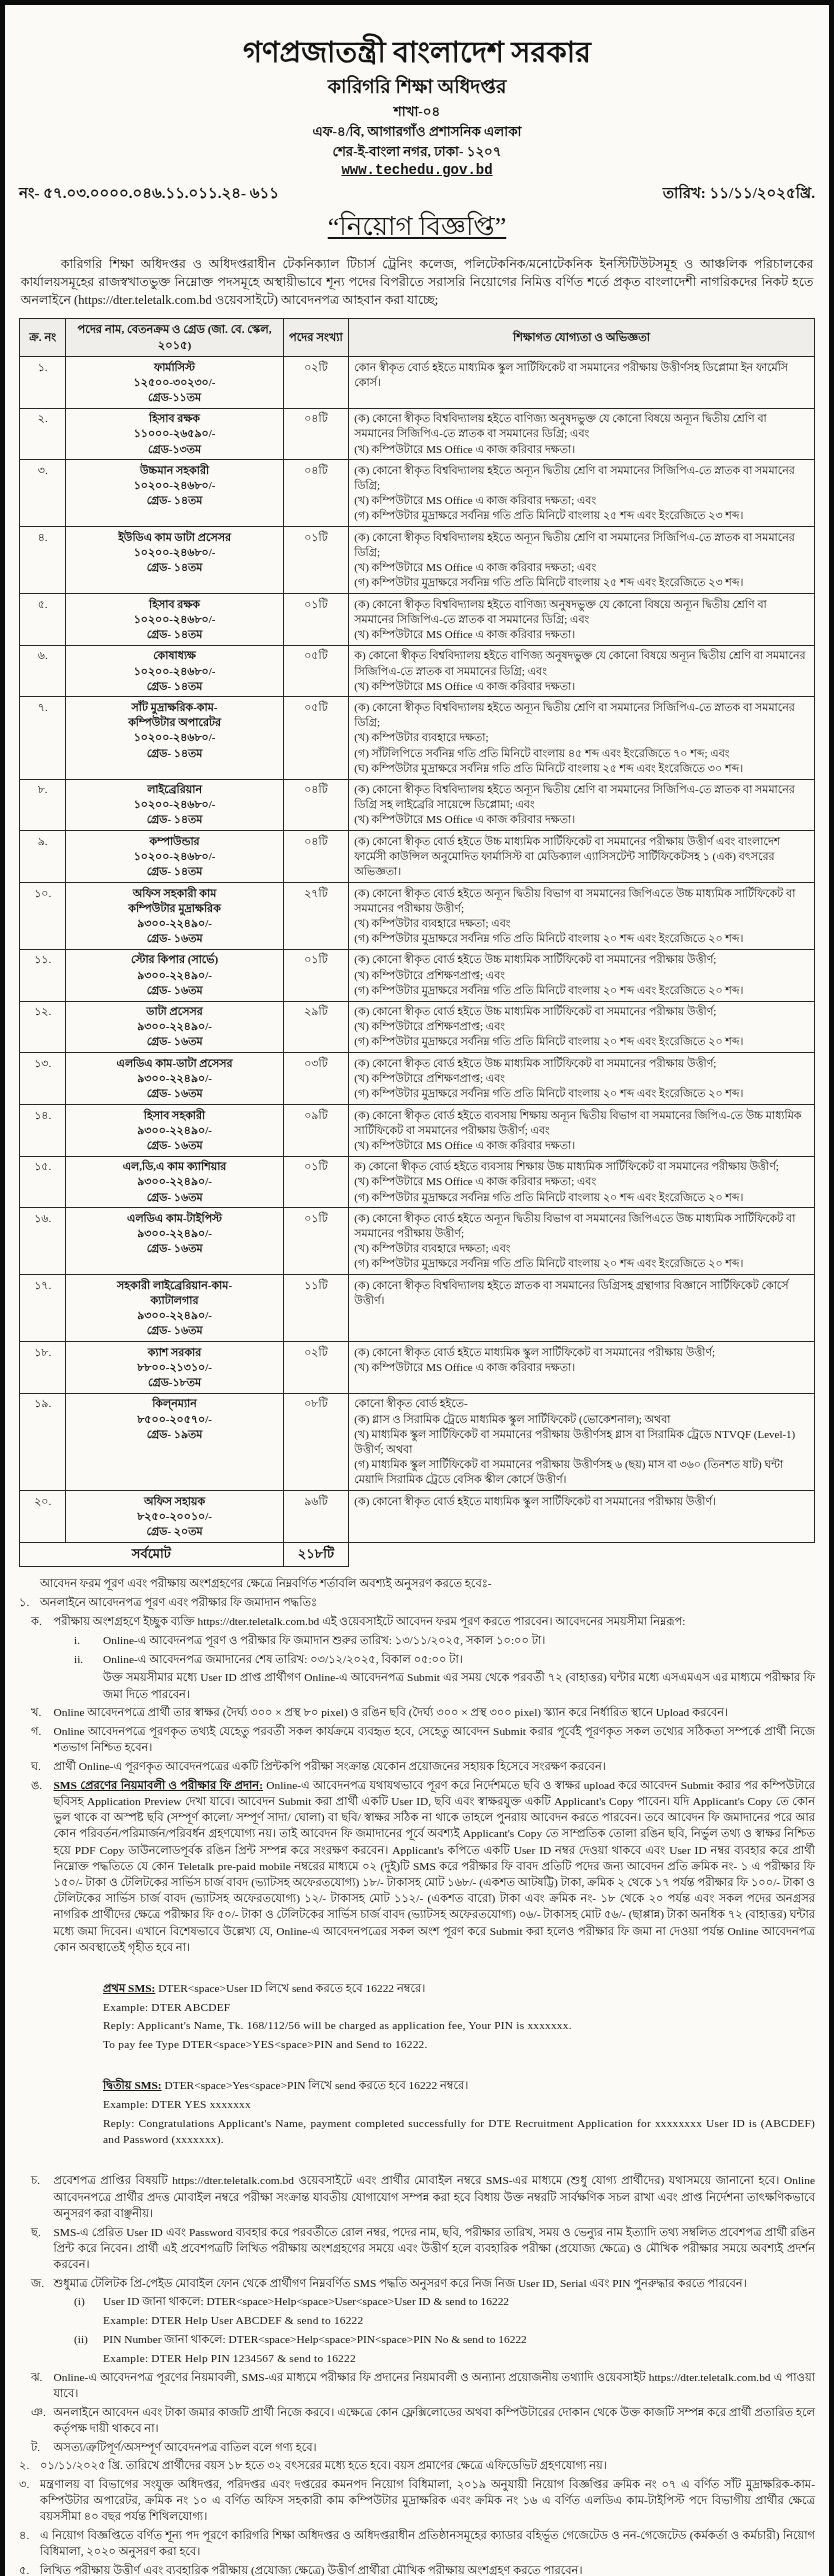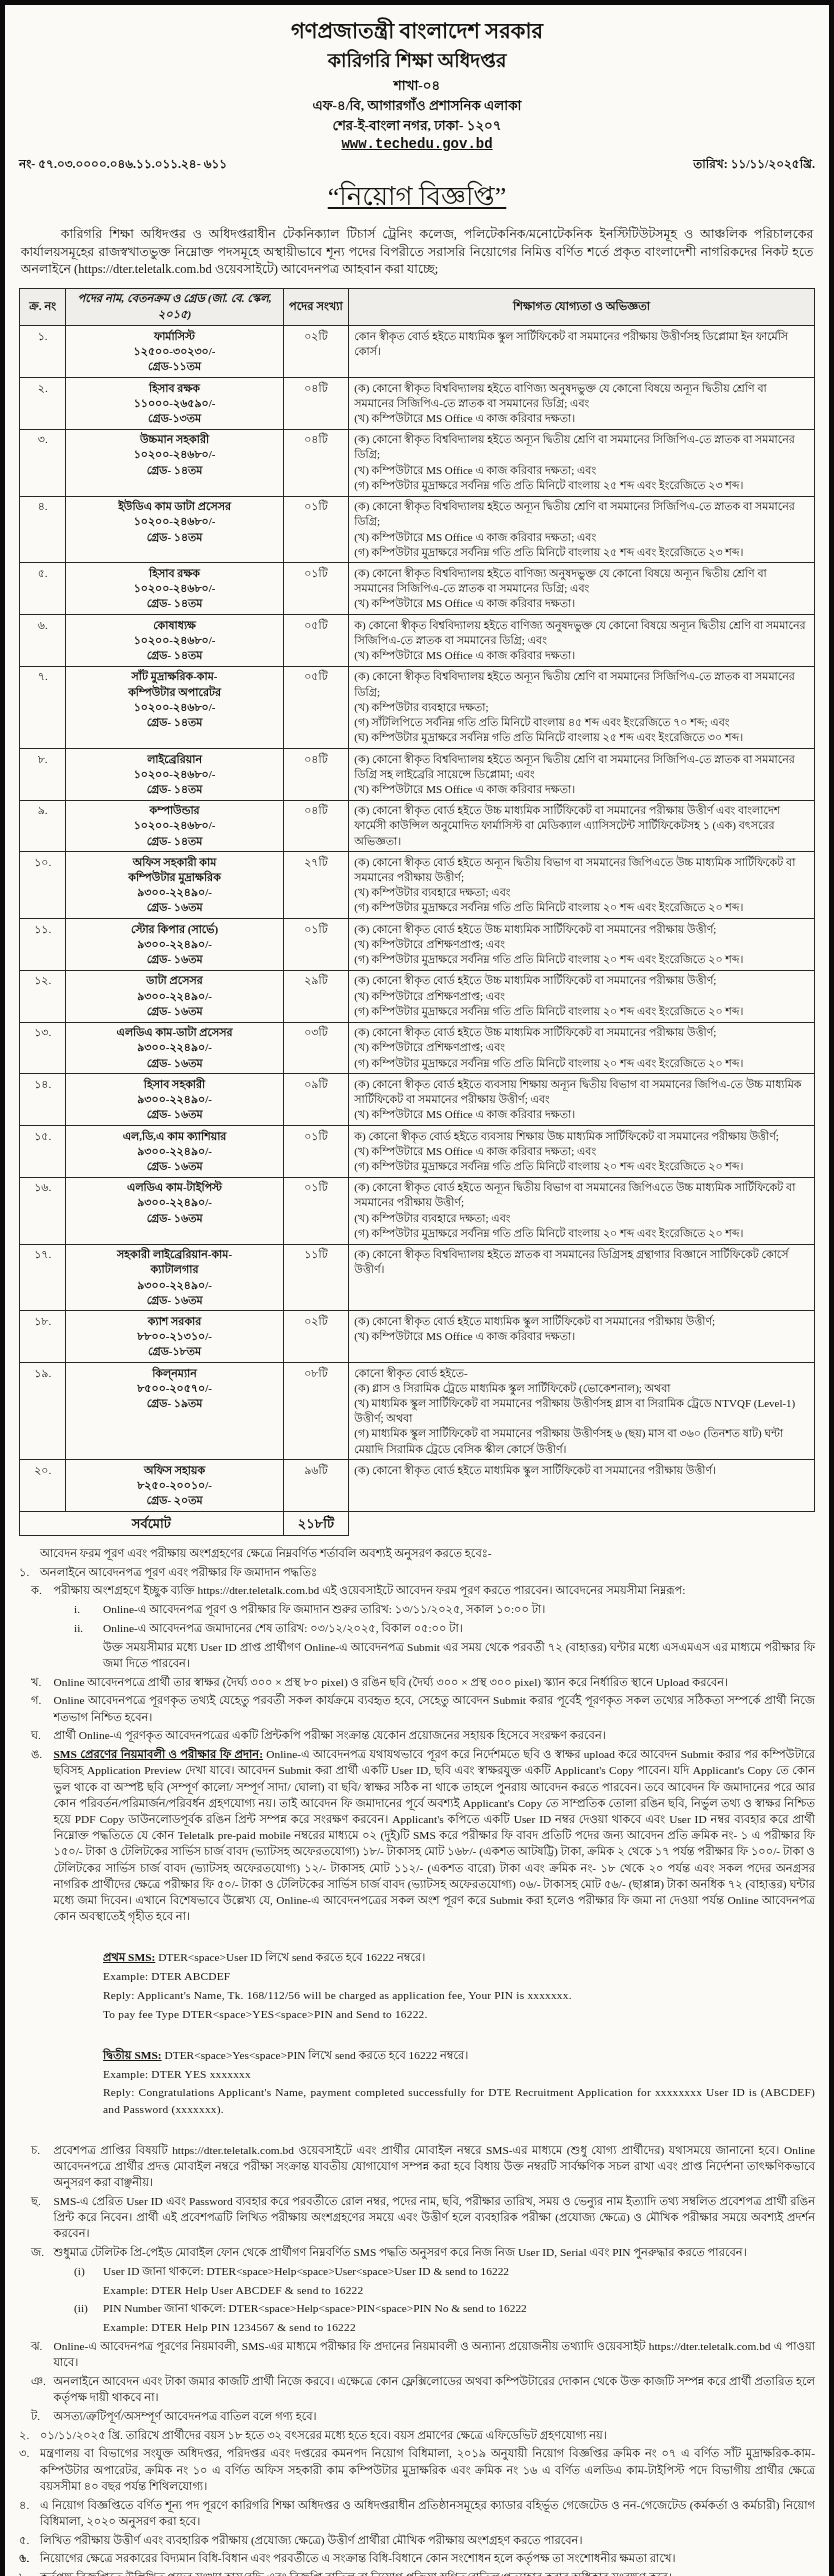--- a/index.html
+++ b/index.html
@@ -3,25 +3,25 @@
 <meta charset="utf-8">
 <style>
   html,body{margin:0;padding:0;background:#dcdcd8;}
   .page{
     width:834px;min-height:2552px;margin:0 auto;box-sizing:border-box;
     background:#fbfaf7;border:5.2px solid #0b0b0b;outline:1.7px solid #2a2a2a;
     padding:8.6px 14px 12px 14px;color:#141412;
     font-family:"Liberation Serif", serif;font-size:11.4px;line-height:1.42;
   }
   .center{text-align:center;}
-  .hdr-govt{font-size:21px;font-weight:bold;margin-top:3px;}
+  .hdr-govt{font-size:29px;font-weight:bold;margin-top:18px;}
   .hdr-dir{font-size:19px;font-weight:bold;margin-top:1.7px;}
   .hdr-line{font-size:13.4px;font-weight:bold;margin-top:0.9px;}
   .hdr-site{font-size:14px;font-weight:bold;text-decoration:underline;font-family:Liberation Mono, monospace;}
-  .memo-row{display:flex;justify-content:space-between;font-size:12px;font-weight:bold;margin-top:1.7px;}
+  .memo-row{display:flex;justify-content:space-between;font-size:15px;font-weight:bold;margin-top:1.7px;}
   .big-title{font-size:26px;font-weight:normal;text-decoration:underline;margin:5.2px 0 8.6px 0;}
   .intro{font-size:12.5px;text-align:justify;text-indent:40px;margin:1.7px 1.7px 8.6px 1.7px;}
   table.positions{border-collapse:collapse;width:100%;font-size:11px;line-height:1.38;}
   table.positions th, table.positions td{border:1.2px solid #262624;padding:2.6px 5.2px;vertical-align:top;}
   table.positions th{background:#efeeea;font-weight:bold;font-size:11.4px;vertical-align:middle;}
   td.sl{width:35px;text-align:center;}
   td.post{width:206px;text-align:center;font-weight:bold;}
   td.cnt{width:54px;text-align:center;}
   td.qual{text-align:left;}
   tr.total-row td{font-weight:bold;font-size:13px;}
@@ -57,21 +57,21 @@
   </div>
 
   <div class="center"><span class="big-title" style="display:inline-block;">“নিয়োগ বিজ্ঞপ্তি”</span></div>
 
   <div class="intro">কারিগরি শিক্ষা অধিদপ্তর ও অধিদপ্তরাধীন টেকনিক্যাল টিচার্স ট্রেনিং কলেজ, পলিটেকনিক/মনোটেকনিক ইনস্টিটিউটসমূহ ও আঞ্চলিক পরিচালকের কার্যালয়সমূহের রাজস্বখাতভুক্ত নিম্নোক্ত পদসমূহে অস্থায়ীভাবে শূন্য পদের বিপরীতে সরাসরি নিয়োগের নিমিত্ত বর্ণিত শর্তে প্রকৃত বাংলাদেশী নাগরিকদের নিকট হতে অনলাইনে (https://dter.teletalk.com.bd ওয়েবসাইটে) আবেদনপত্র আহবান করা যাচ্ছে;</div>
 
   <table class="positions">
     <thead>
       <tr>
         <th style="width:35px;">ক্র. নং</th>
-        <th style="width:206px;font-style:italic;">পদের নাম, বেতনক্রম ও গ্রেড (জা. বে. স্কেল, ২০১৫)</th>
+        <th style="width:206px;">পদের নাম, বেতনক্রম ও গ্রেড (জা. বে. স্কেল, ২০১৫)</th>
         <th style="width:54px;">পদের সংখ্যা</th>
         <th>শিক্ষাগত যোগ্যতা ও অভিজ্ঞতা</th>
       </tr>
     </thead>
     <tbody>
         <tr>
           <td class="sl">
             <div>১.</div>
           </td>
           <td class="post">

